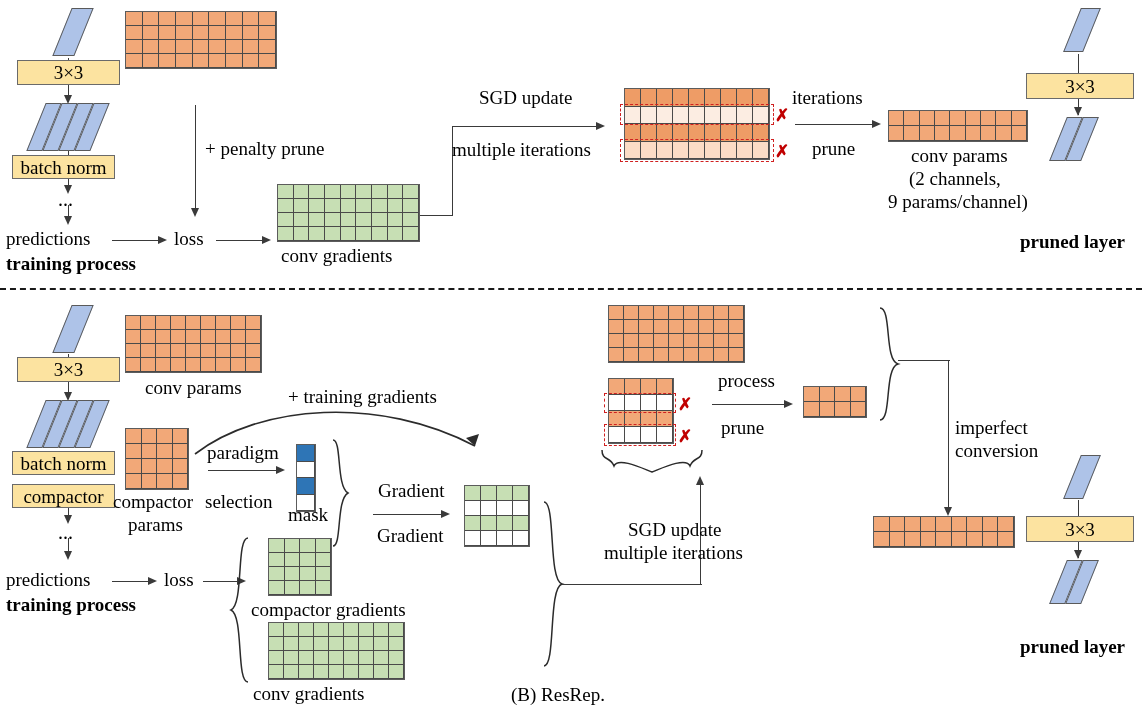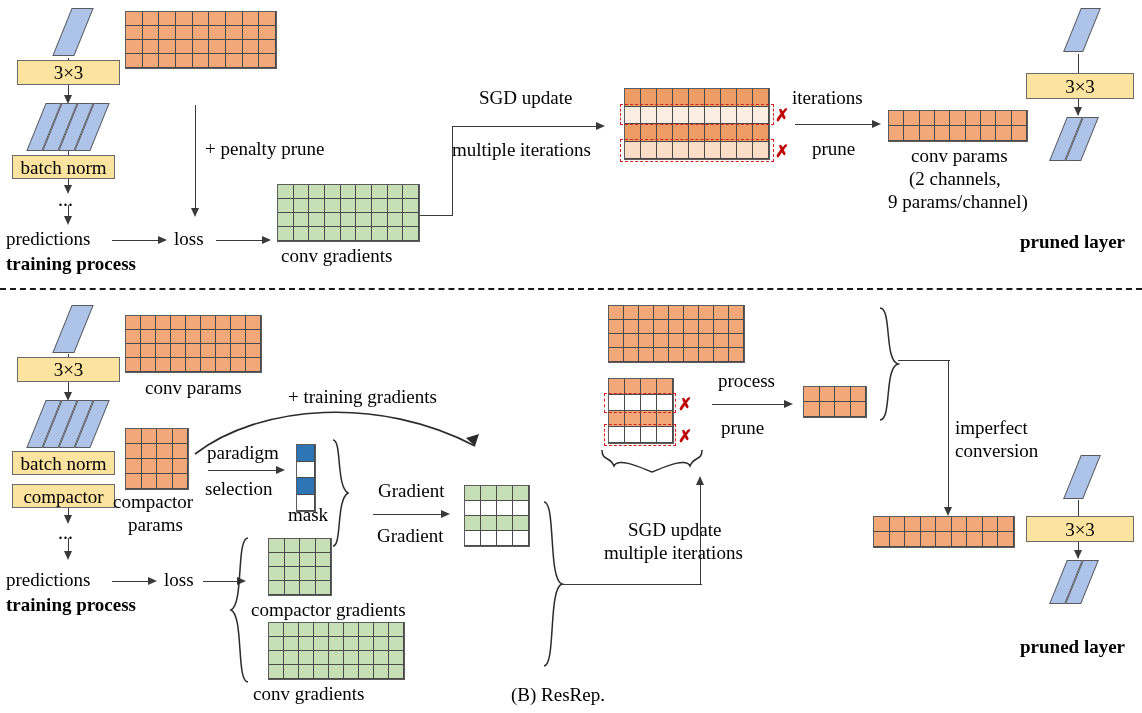--- a/index.html
+++ b/index.html
@@ -408,21 +408,21 @@
       <i class="cell-orange"></i>
       <i class="cell-orange"></i>
       <i class="cell-orange"></i>
     </div>
   <div class="abs txt t19" style="left:113px; top:492px;">compactor</div>
   <div class="abs txt t19" style="left:128px; top:515px;">params</div>
 
   <div class="ln-h" style="left:208px; top:470px; width:72px;"></div>
   <div class="arrowhead-r" style="left:276px; top:465.5px;"></div>
   <div class="abs txt t19" style="left:207px; top:443px;">paradigm</div>
-  <div class="abs txt t19" style="left:205px; top:479px;">selection</div>
+  <div class="abs txt t19" style="left:205px; top:492px;">selection</div>
 
   <div class="abs grid" id="gridB-mask" style="left:296px; top:444px; width:20px; height:68px; grid-template-columns:repeat(1,1fr); grid-template-rows:repeat(4,1fr);">
       <i class="cell-blue"></i>
       <i class="cell-white"></i>
       <i class="cell-blue"></i>
       <i class="cell-white"></i>
     </div>
   <div class="abs txt t19" style="left:288px; top:505px;">mask</div>
 
   <svg class="abs" style="left:190px; top:398px; width:300px; height:100px;" viewBox="0 0 300 100">

